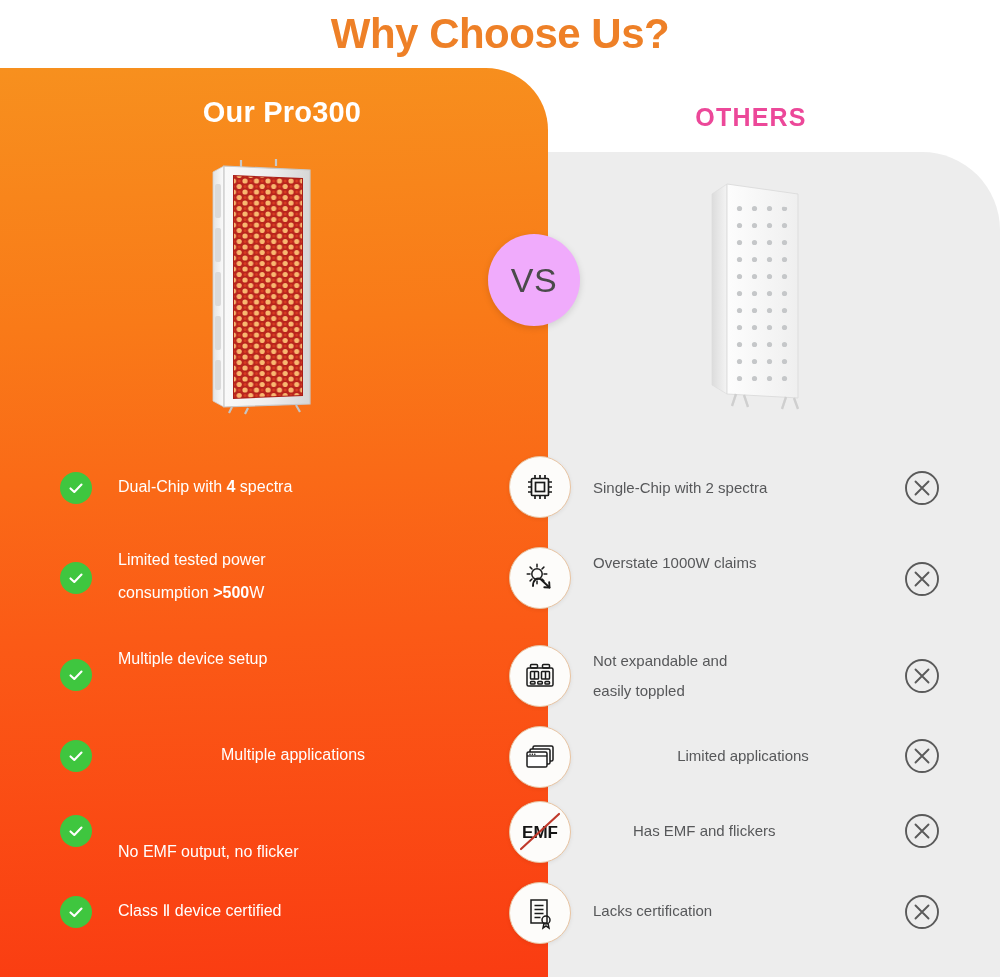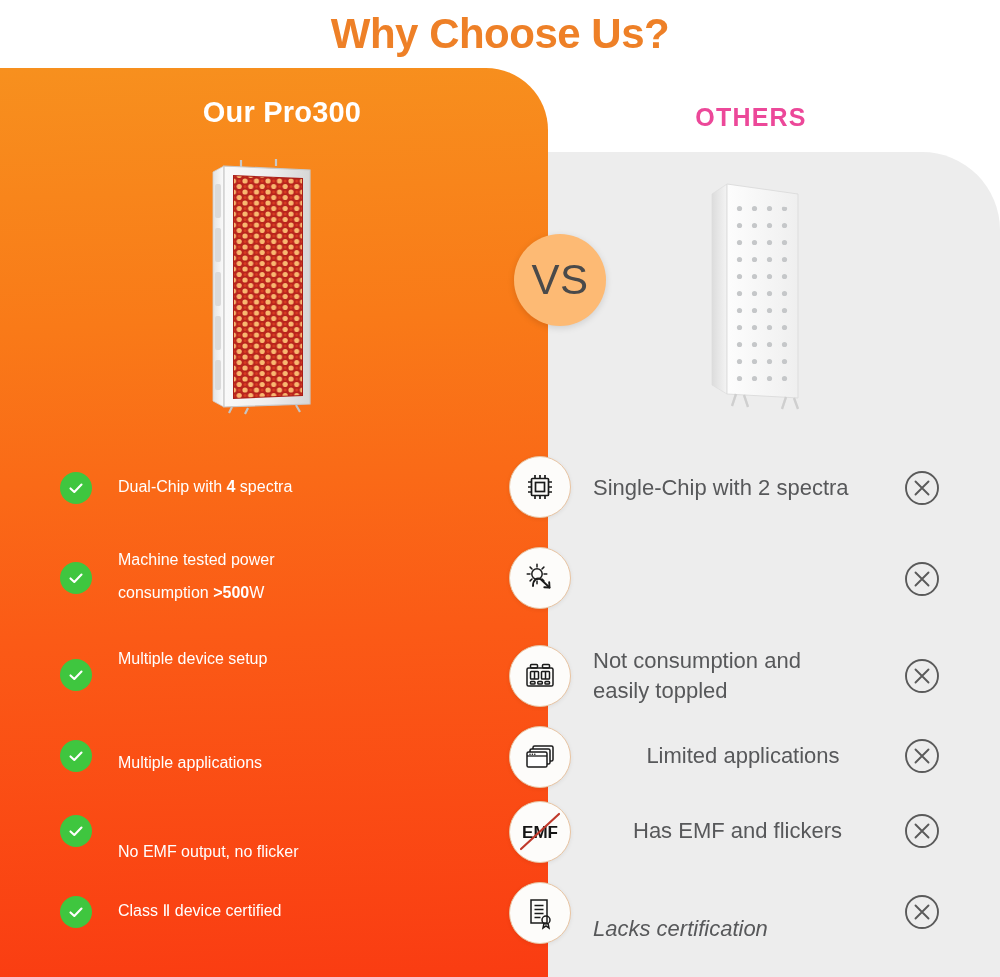--- a/index.html
+++ b/index.html
@@ -44,25 +44,25 @@
     letter-spacing:1.2px;
   }
 
   
   .product { position:absolute; }
   #pro-product { left:196px; top:156px; width:128px; height:260px; }
   #others-product { left:702px; top:166px; width:116px; height:250px; }
 
   
   #vs-badge {
-    position:absolute; left:514px; top:234px; width:92px; height:92px;
-    border-radius:50%; background:#fdba74;
+    position:absolute; left:488px; top:234px; width:92px; height:92px;
+    border-radius:50%; background:#f0abfc;
     box-shadow:0 2px 7px rgba(0,0,0,.13);
     display:flex; align-items:center; justify-content:center;
-    font-size:42px; color:#4A4A4A; letter-spacing:0.5px;
+    font-size:34px; color:#4A4A4A; letter-spacing:0.5px;
   }
 
   
   .row { position:absolute; left:0; width:1000px; display:block; }
 
   .check-icon {
     position:absolute; width:32px; height:32px; border-radius:50%;
     background:#3FC63F; left:60px;
     display:flex; align-items:center; justify-content:center;
   }
@@ -73,21 +73,21 @@
   .pro-text b { font-weight:bold; }
 
   .icon-circle {
     position:absolute; left:509px; width:62px; height:62px; border-radius:50%;
     background:#FDFCFA; border:1.5px solid #E8C4A2;
     box-shadow:0 1px 4px rgba(0,0,0,.07);
     display:flex; align-items:center; justify-content:center;
   }
   .others-text {
     position:absolute; left:593px; width:300px;
-    color:#57585A; font-size:22px; line-height:30px;
+    color:#57585A; font-size:15px; line-height:30px;
   }
   .x-icon { position:absolute; left:903px; width:38px; height:38px; }
 
   svg { display:block; }
 </style>
 </head>
 <body>
 
 <div id="page-title">Why Choose Us?</div>
 
@@ -196,36 +196,37 @@
   </div>
 </div>
 
 <div class="row" style="top:543px;">
   <div class="check-icon" style="top:19px;">
     <svg width="20" height="20" viewBox="0 0 20 20">
         <path d="M4.5 10.4 L8.3 14 L15.5 6.6" stroke="#fff" stroke-width="2.1" fill="none" stroke-linecap="round" stroke-linejoin="round"></path>
       </svg>
   </div>
   <div class="pro-text" style="top:0px;">
-    <div>Machine tested power</div>
+    <div>Limited tested power</div>
     <div>
       <span>consumption </span><b>&gt;</b><b>500</b><span>W</span>
     </div>
   </div>
   <div class="icon-circle" style="top:4px;">
     <svg width="36" height="36" viewBox="0 0 36 36">
       <g stroke="#1A1A1A" stroke-width="1.5" fill="none" stroke-linecap="round">
         <circle cx="15" cy="14" r="5.2"></circle>
         <path d="M15 4.2 V7 M15 21 V23.8 M5.2 14 H8 M22 14 H24.8 M8.1 7.1 L10 9 M20 9 L21.9 7.1 M8.1 20.9 L10 19 M20 19 L21.9 20.9"></path>
         <path d="M11 26 C11 20 15 17 19 19.5 L27.5 27.5" stroke-width="1.9"></path>
         <path d="M27.5 27.5 L22.3 27.2 M27.5 27.5 L27.2 22.3" stroke-width="1.9"></path>
       </g>
     </svg>
   </div>
   <div class="others-text" style="top:5px;">
+    <div>Overstate 1000W claims</div>
   </div>
   <div class="x-icon" style="top:17px;">
     <svg width="38" height="38" viewBox="0 0 38 38">
         <circle cx="19" cy="19" r="16" stroke="#5A5A5A" stroke-width="1.9" fill="none"></circle>
         <path d="M12.5 12.5 L25.5 25.5 M25.5 12.5 L12.5 25.5" stroke="#5A5A5A" stroke-width="1.9" stroke-linecap="round"></path>
       </svg>
   </div>
 </div>
 
 <div class="row" style="top:642px;">
@@ -246,38 +247,38 @@
         <rect x="8.5" y="13.5" width="8" height="7.5" rx="0.8"></rect>
         <rect x="19.5" y="13.5" width="8" height="7.5" rx="0.8"></rect>
         <path d="M12.5 13.5 V21 M23.5 13.5 V21"></path>
         <rect x="8.5" y="23.5" width="4.5" height="2.6" rx="0.8"></rect>
         <rect x="15.8" y="23.5" width="4.5" height="2.6" rx="0.8"></rect>
         <rect x="23" y="23.5" width="4.5" height="2.6" rx="0.8"></rect>
       </g>
     </svg>
   </div>
   <div class="others-text" style="top:4px;">
-    <div>Not consumption and</div>
+    <div>Not expandable and</div>
     <div>easily toppled</div>
   </div>
   <div class="x-icon" style="top:15px;">
     <svg width="38" height="38" viewBox="0 0 38 38">
         <circle cx="19" cy="19" r="16" stroke="#5A5A5A" stroke-width="1.9" fill="none"></circle>
         <path d="M12.5 12.5 L25.5 25.5 M25.5 12.5 L12.5 25.5" stroke="#5A5A5A" stroke-width="1.9" stroke-linecap="round"></path>
       </svg>
   </div>
 </div>
 
 <div class="row" style="top:738px;">
   <div class="check-icon" style="top:2px;">
     <svg width="20" height="20" viewBox="0 0 20 20">
         <path d="M4.5 10.4 L8.3 14 L15.5 6.6" stroke="#fff" stroke-width="2.1" fill="none" stroke-linecap="round" stroke-linejoin="round"></path>
       </svg>
   </div>
-  <div class="pro-text" style="top:8px;">Multiple applications</div>
+  <div class="pro-text" style="top:0px;text-align:center;">Multiple applications</div>
   <div class="icon-circle" style="top:-12px;">
     <svg width="36" height="36" viewBox="0 0 36 36">
       <g stroke="#1A1A1A" stroke-width="1.5" fill="#fff">
         <rect x="11" y="7" width="20" height="15" rx="1.6"></rect>
         <rect x="8" y="10" width="20" height="15" rx="1.6"></rect>
         <rect x="5" y="13" width="20" height="15" rx="1.6"></rect>
       </g>
       <g stroke="#1A1A1A" stroke-width="1.3" fill="none">
         <path d="M5 17 H25"></path>
       </g>
@@ -329,20 +330,20 @@
   <div class="icon-circle" style="top:-12px;">
     <svg width="34" height="34" viewBox="0 0 34 34">
       <g stroke="#1A1A1A" stroke-width="1.5" fill="none">
         <path d="M8 4 H24 V27 H8 Z"></path>
         <path d="M11.5 9.5 H20.5 M11.5 13.5 H20.5 M11.5 17.5 H20.5 M11.5 21.5 H17.5"></path>
         <circle cx="23" cy="24" r="4"></circle>
         <path d="M21 27.3 L20 32 L23 30 L26 32 L25 27.3"></path>
       </g>
     </svg>
   </div>
-  <div class="others-text" style="top:20px;font-style:italic;">Lacks certification</div>
+  <div class="others-text" style="top:2px;">Lacks certification</div>
   <div class="x-icon" style="top:-1px;">
     <svg width="38" height="38" viewBox="0 0 38 38">
         <circle cx="19" cy="19" r="16" stroke="#5A5A5A" stroke-width="1.9" fill="none"></circle>
         <path d="M12.5 12.5 L25.5 25.5 M25.5 12.5 L12.5 25.5" stroke="#5A5A5A" stroke-width="1.9" stroke-linecap="round"></path>
       </svg>
   </div>
 </div>
 
 </body></html>

